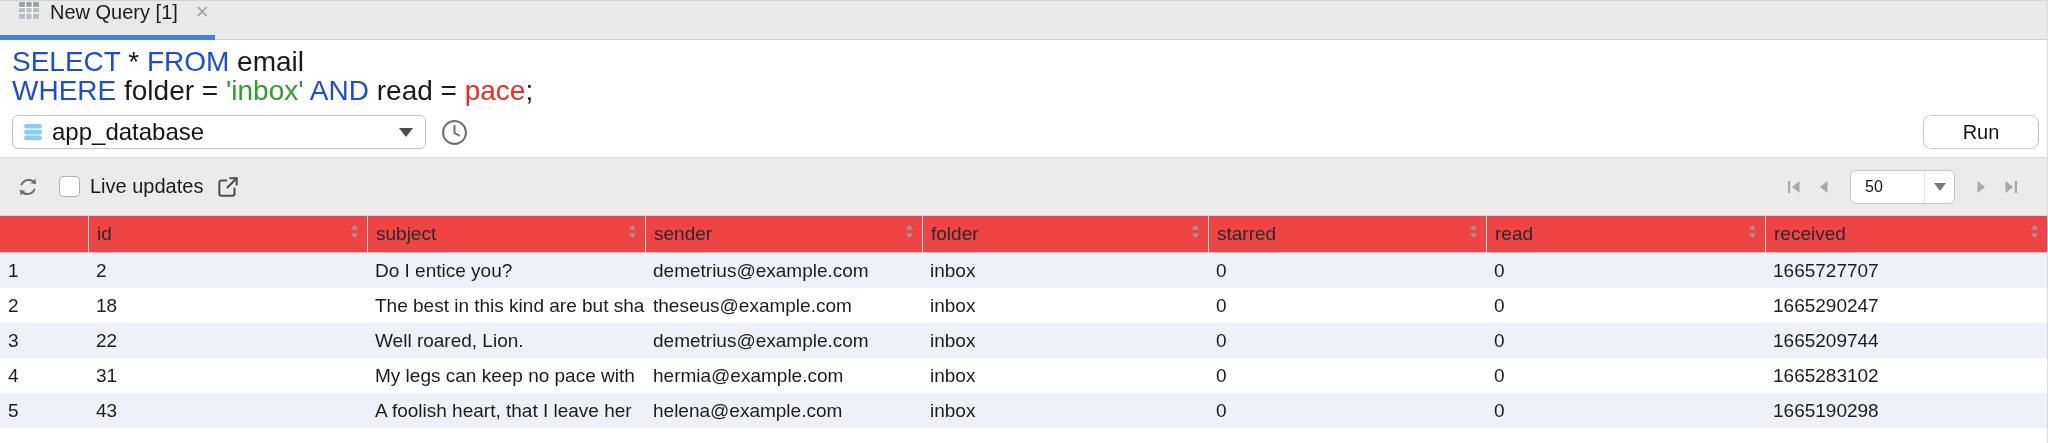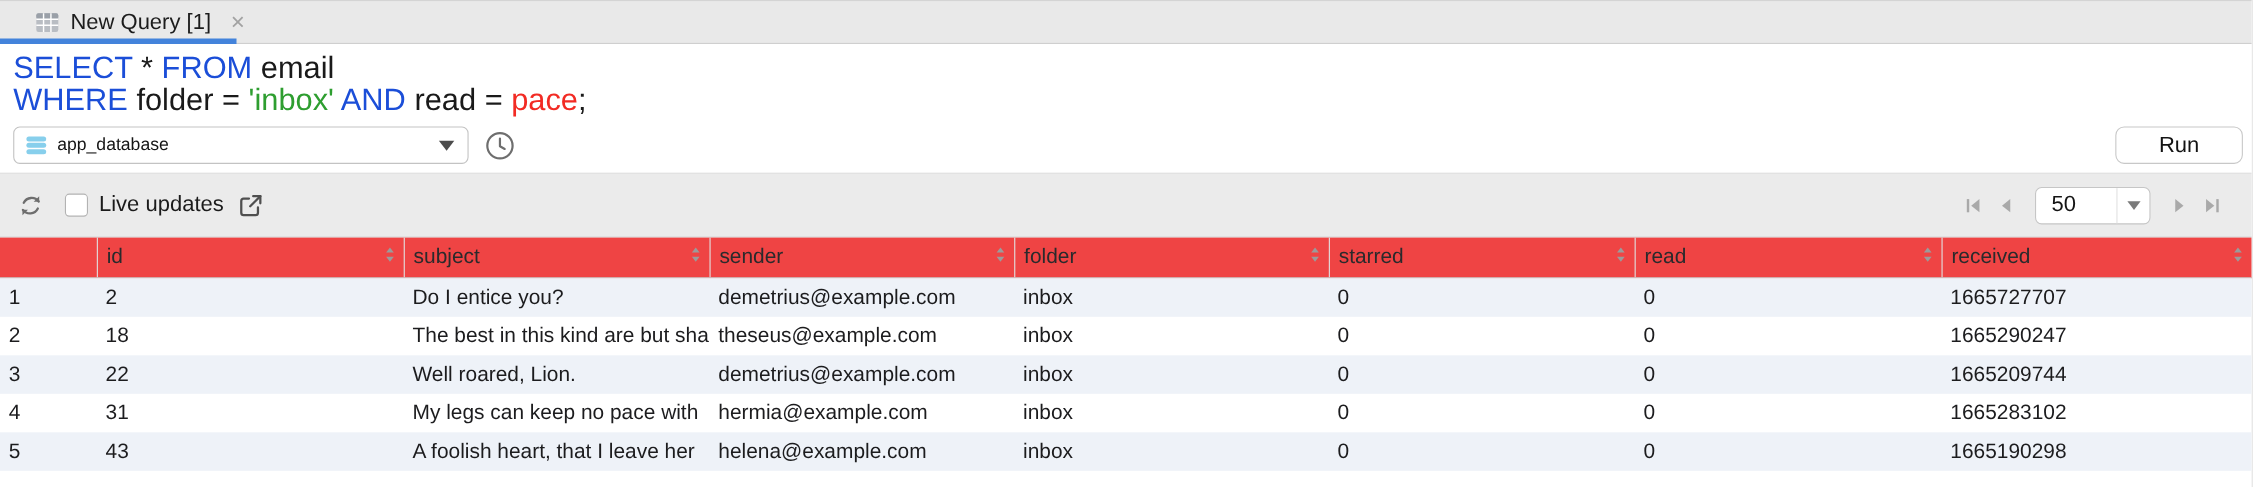--- a/index.html
+++ b/index.html
@@ -10,40 +10,40 @@
     background: #fff; overflow: hidden; border-right: 1px solid #dcdcdc;
   }
 
   
   .tabbar {
     height: 40px; background: #e9e9e9;
     border-top: 1px solid #d4d4d4; border-bottom: 1px solid #cfcfcf;
     display: flex; align-items: stretch;
   }
   .tab {
-    position: relative; width: 215px; display: flex; align-items: center;
-    padding-left: 32px; gap: 10px; cursor: default;
+    position: relative; width: 215px; display: flex; align-items: flex-start;
+    padding-left: 18px; gap: 10px; cursor: default;
   }
   .tab-underline { position: absolute; left: 0; bottom: -1px; width: 215px; height: 5px; background: #4383db; }
   .tab-label { font-size: 20px; color: #1c1c1c; white-space: nowrap; }
   .tab-close { font-size: 22px; color: #a2a2a2; margin-left: 8px; line-height: 1; }
 
   
   .editor { background: #fff; border-bottom: 1px solid #d9d9d9; padding-bottom: 8px; }
   .sql { padding: 7px 12px 4px 12px; font-size: 28px; line-height: 29px; white-space: pre; color: #1a1a1a; }
   .sql-kw  { color: #1b4ed8; }
   .sql-str { color: #2e9e30; }
   .sql-lit { color: #f22b24; }
 
   .conn-row { display: flex; align-items: center; height: 34px; margin: 6px 8px 0 12px; }
   .db-select {
     width: 414px; height: 34px; border: 1px solid #c3c3c3; border-radius: 6px;
     background: #fff; display: flex; align-items: center; padding: 0 12px 0 8px; gap: 7px;
   }
-  .db-select-label { font-size: 16px; color: #141414; flex: 1; }
+  .db-select-label { font-size: 24px; color: #141414; flex: 1; }
   .caret-down { width: 0; height: 0; border-left: 7px solid transparent; border-right: 7px solid transparent; border-top: 9px solid #4c4c4c; }
   .clock-btn { margin-left: 14px; display: flex; align-items: center; }
   .spacer { flex: 1; }
   .run-btn {
     width: 116px; height: 34px; border: 1px solid #c8c8c8; border-radius: 8px;
     background: #fff; font-family: "Liberation Sans", sans-serif;
     font-size: 20px; color: #141414; display:flex; align-items:center; justify-content:center;
   }
 
   
@@ -60,21 +60,21 @@
   .readonly-badge {
     background: #d7e7fa; color: #1d1d1d; font-size: 20px;
     height: 36px; display: flex; align-items: center; padding: 0 14px; border-radius: 2px;
   }
   .pager { display: flex; align-items: center; margin-left: 16px; gap: 10px; }
   .pager-btn { display: flex; align-items: center; }
   .page-size {
     width: 105px; height: 34px; border: 1px solid #c6c6c6; border-radius: 6px; background: #fff;
     display: flex; align-items: center; margin: 0 6px;
   }
-  .page-size-value { flex: 1; font-size: 20px; color: #141414; padding-left: 14px; }
+  .page-size-value { flex: 1; font-size: 16px; color: #141414; padding-left: 14px; }
   .page-size-caret { width: 30px; height: 100%; display:flex; align-items:center; justify-content:center; border-left: 1px solid #e2e2e2; }
   .page-size-caret .caret-down { border-left-width: 6px; border-right-width: 6px; border-top-width: 8px; border-top-color: #7a7a7a; }
 
   
   .grid { font-size: 19px; color: #1c1c1e; }
   .g-row { display: flex; height: 35px; align-items: center; }
   .g-head { height: 37px; border-bottom: 1px solid #c9c9c9; background: #ef4444; color: #2a2a2c; }
   .g-cell { height: 100%; display: flex; align-items: center; padding-left: 8px; overflow: hidden; white-space: nowrap; }
   .g-head .g-cell { justify-content: space-between; padding-right: 7px; border-left: 1px solid #e1e1e1; }
   .g-head .g-cell.c-num { border-left: none; }

